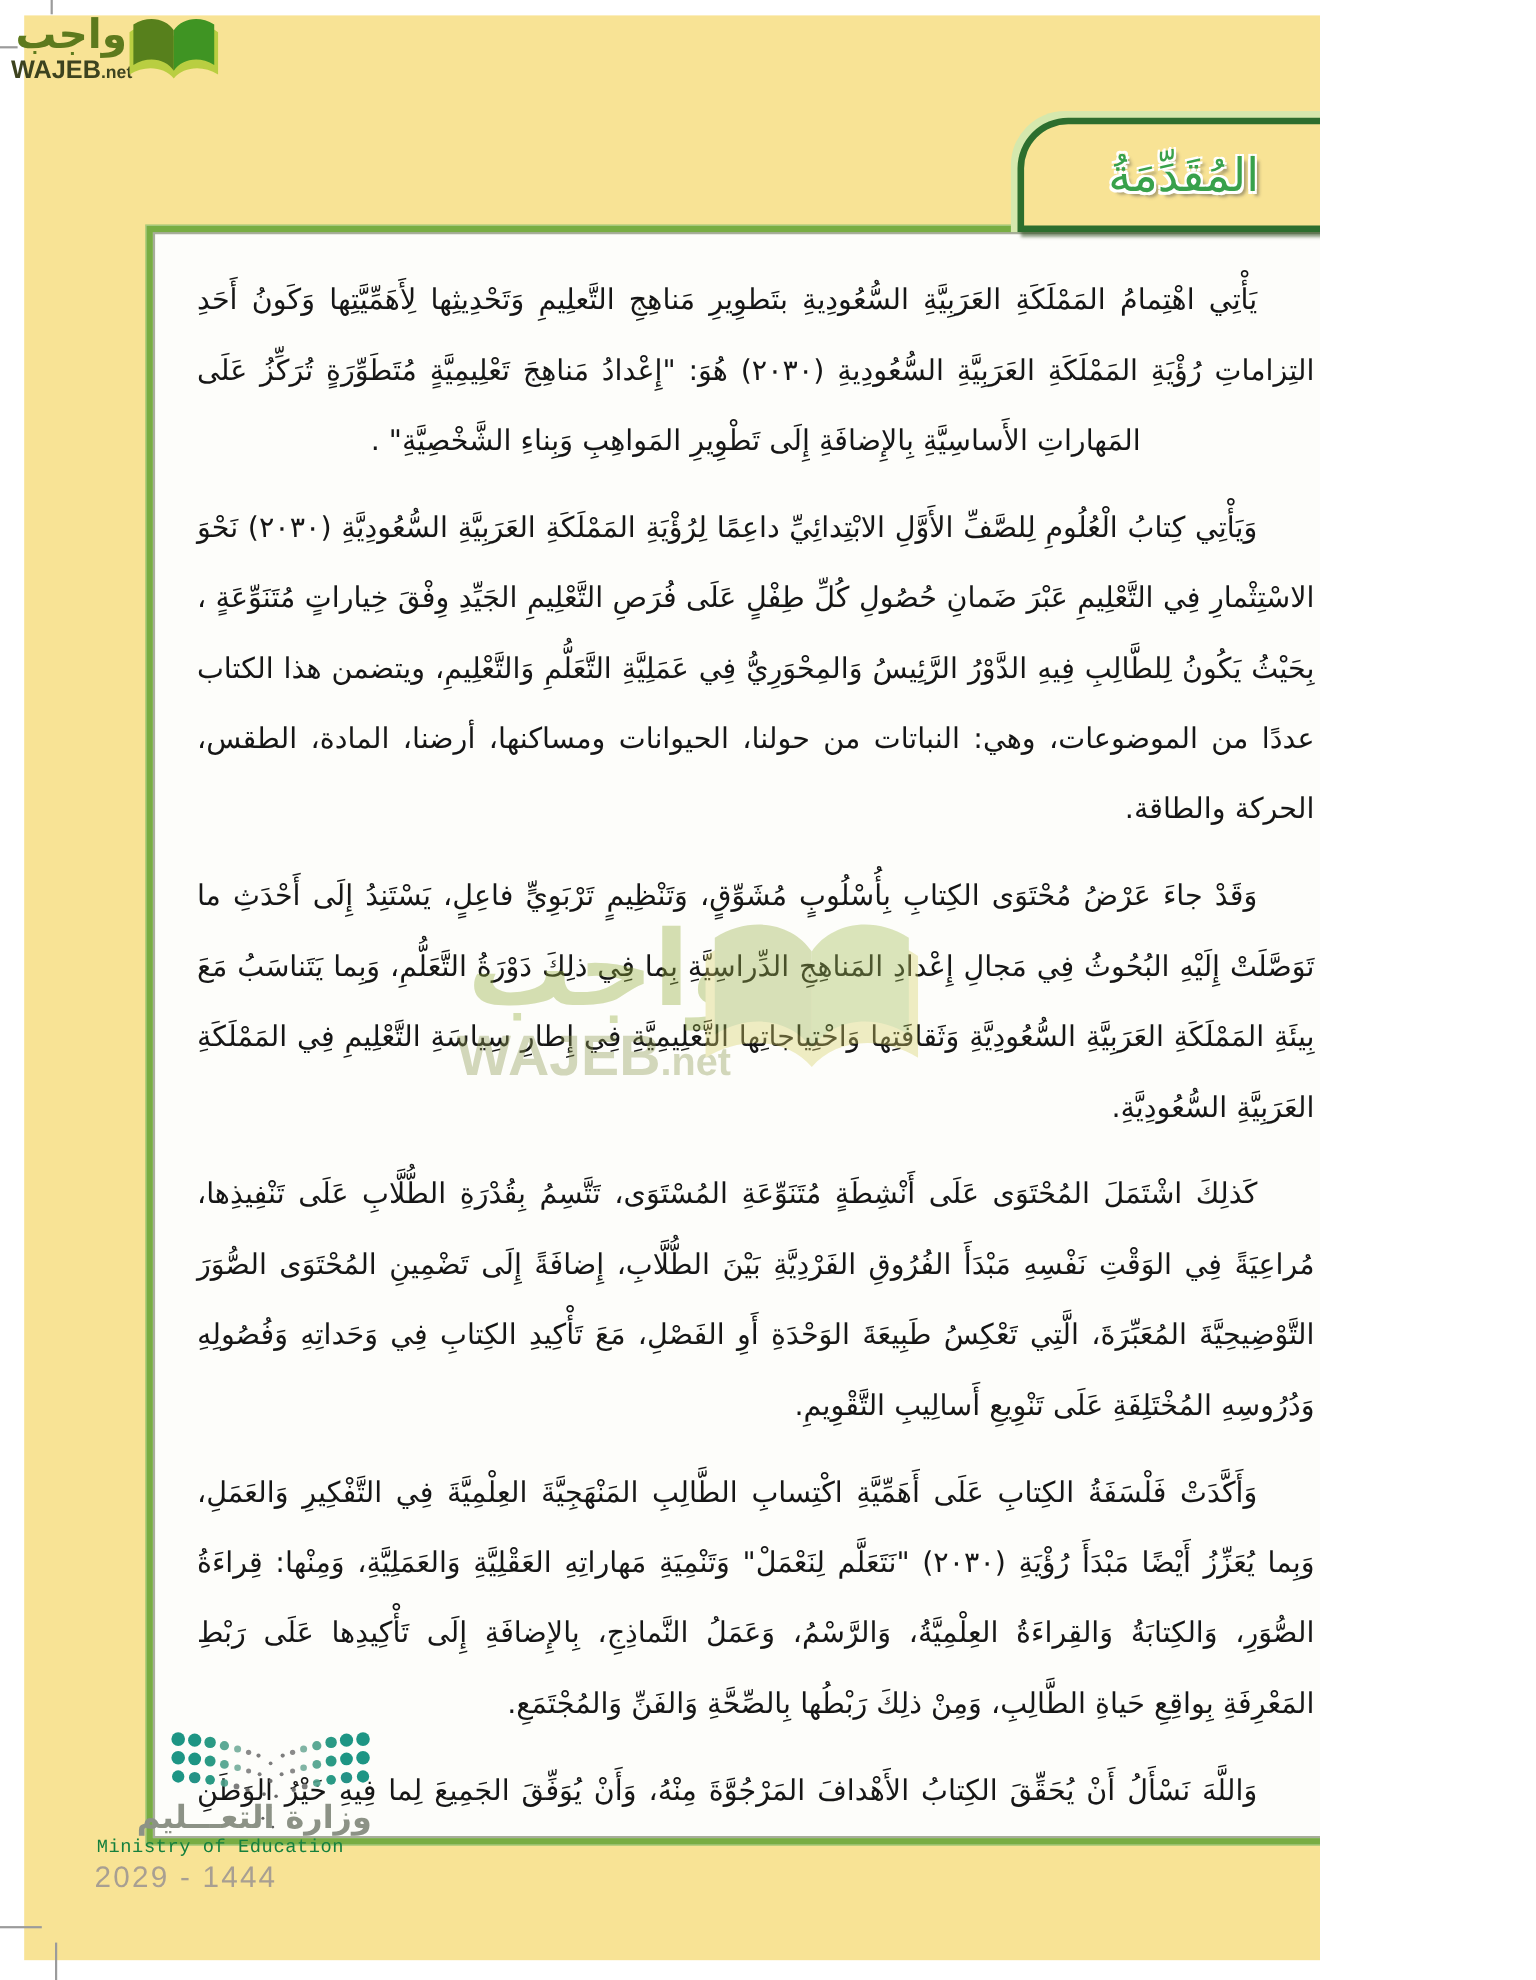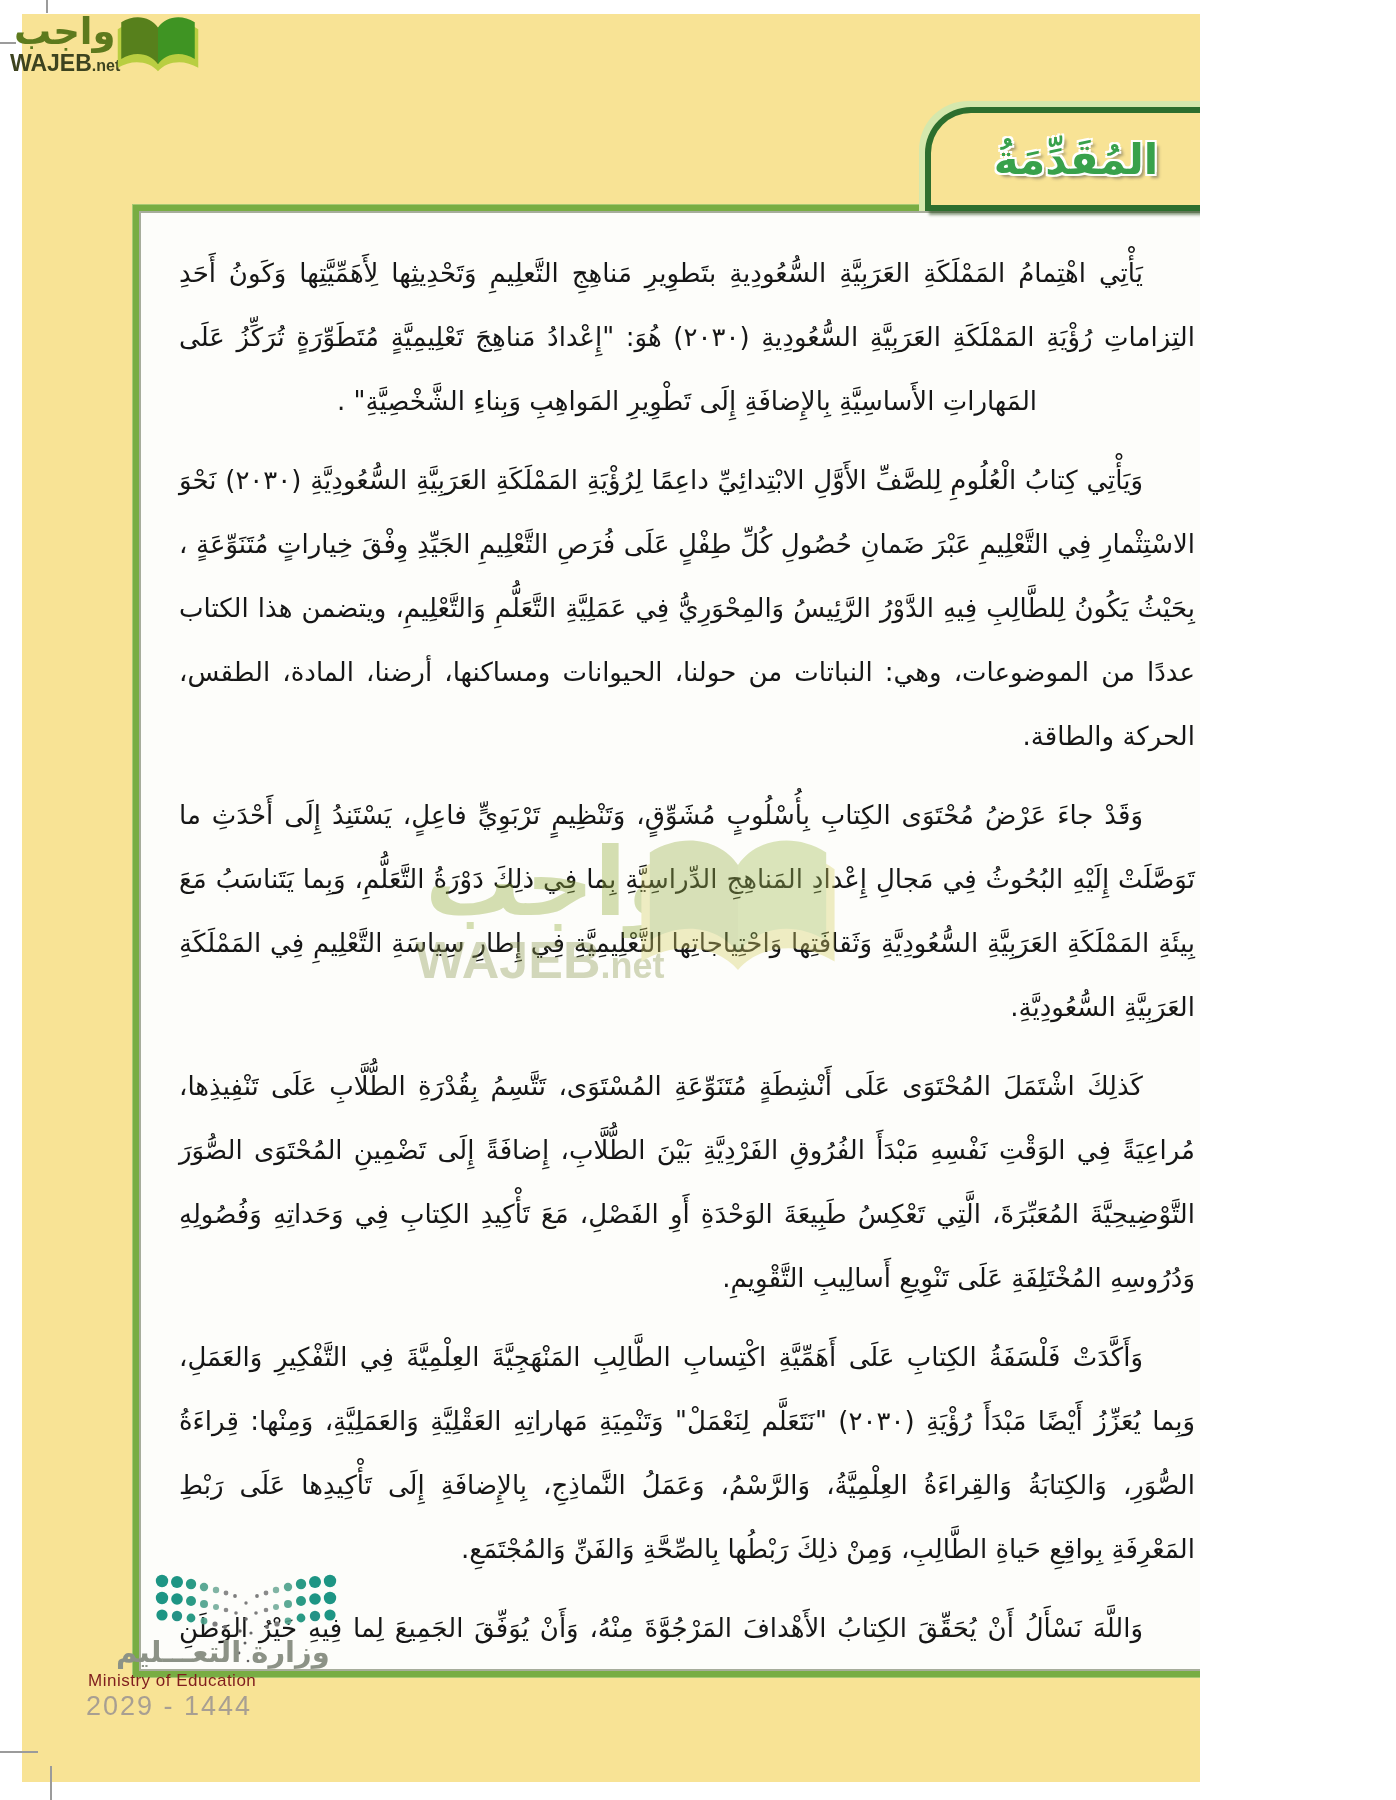--- a/index.html
+++ b/index.html
@@ -37,21 +37,21 @@
   .title-box {
     position:absolute; left:925px; top:107px; width:302px; height:104px;
     background:#f8e395;
     border:6px solid #2d6e2e;
     border-radius:46px 4px 0 0;
     box-shadow:-3px -3px 0 3px #d5e8ad, 4px 4px 3px rgba(42,74,30,.55);
     z-index:3;
     display:flex; align-items:center; justify-content:center;
   }
   .title-box .title-text {
-    color:#38a14b; font-size:42px; font-weight:bold;
+    color:#38a14b; font-size:42px; font-weight:normal;
     font-family:"DejaVu Sans", sans-serif;
     text-shadow:-2px -2px 0 #fff, 2px -2px 0 #fff, -2px 2px 0 #fff, 2px 2px 0 #fff, 4px 4px 3px rgba(60,60,60,.45);
   }
 
   
   .content-box {
     position:absolute; left:133px; top:205px; width:1092px; height:1472px;
     background:#fdfdfa;
     border:6px solid #78ad43;
     box-shadow:inset 0 0 0 2px rgba(62,76,40,.45), 0 0 0 1px #a7c973;
@@ -85,29 +85,28 @@
     font-size:52px; font-weight:bold;
   }
   .watermark .en .tld { font-size:36px; }
   .watermark svg.book { position:absolute; left:218px; top:0px; }
 
   
   .moe { position:absolute; left:80px; top:1565px; width:300px; height:180px; z-index:5; }
   .moe .dots { position:absolute; left:68px; top:4px; }
   .moe .name-ar {
     position:absolute; left:8px; top:70px; width:250px;
-    direction:rtl; text-align:left;
+    direction:rtl; text-align:right;
     color:#8c9286; font-size:29px; font-weight:bold;
     font-family:"DejaVu Sans", sans-serif;
-    margin-left:28px;
   }
   .moe .name-en {
     position:absolute; left:8px; top:106px; width:280px;
-    color:#7f1d1d; font-size:17px; letter-spacing:0.5px;
-    font-family:Liberation Sans, sans-serif;
+    color:#15803d; font-size:17px; letter-spacing:0.5px;
+    font-family:Liberation Mono, monospace;
   }
   .moe .year {
     position:absolute; left:6px; top:126px; width:250px;
     color:#a89f92; font-size:27px; letter-spacing:2px;
     font-family:"Liberation Sans", sans-serif;
   }
 </style>
 </head>
 <body>
 

